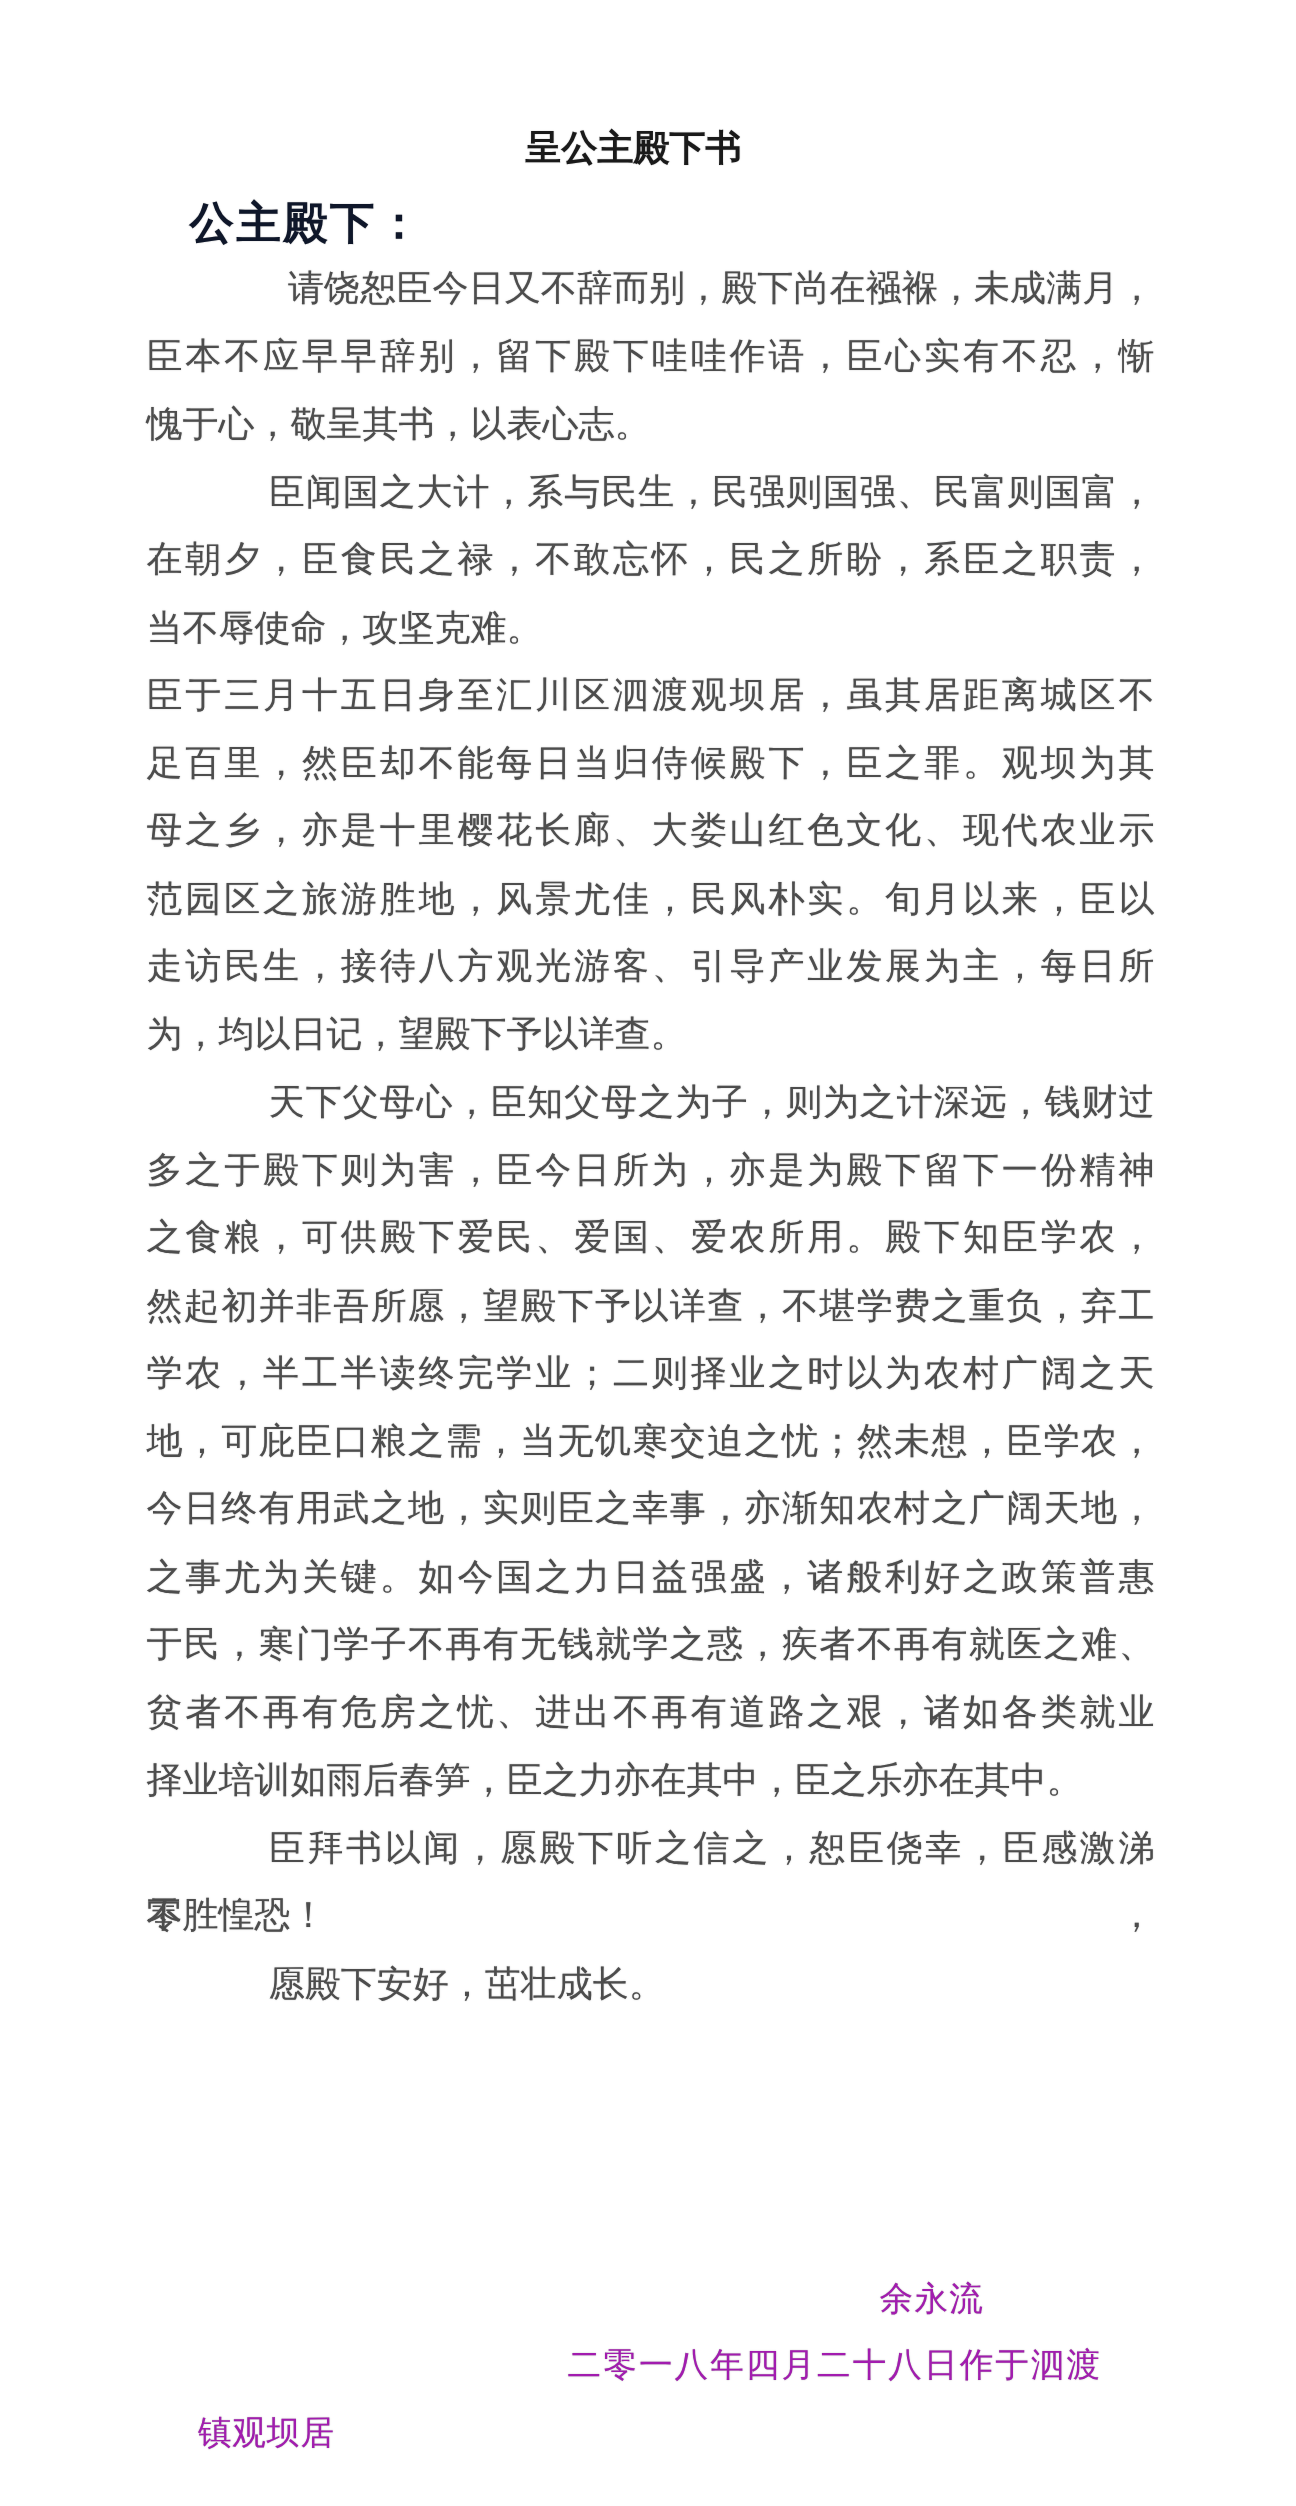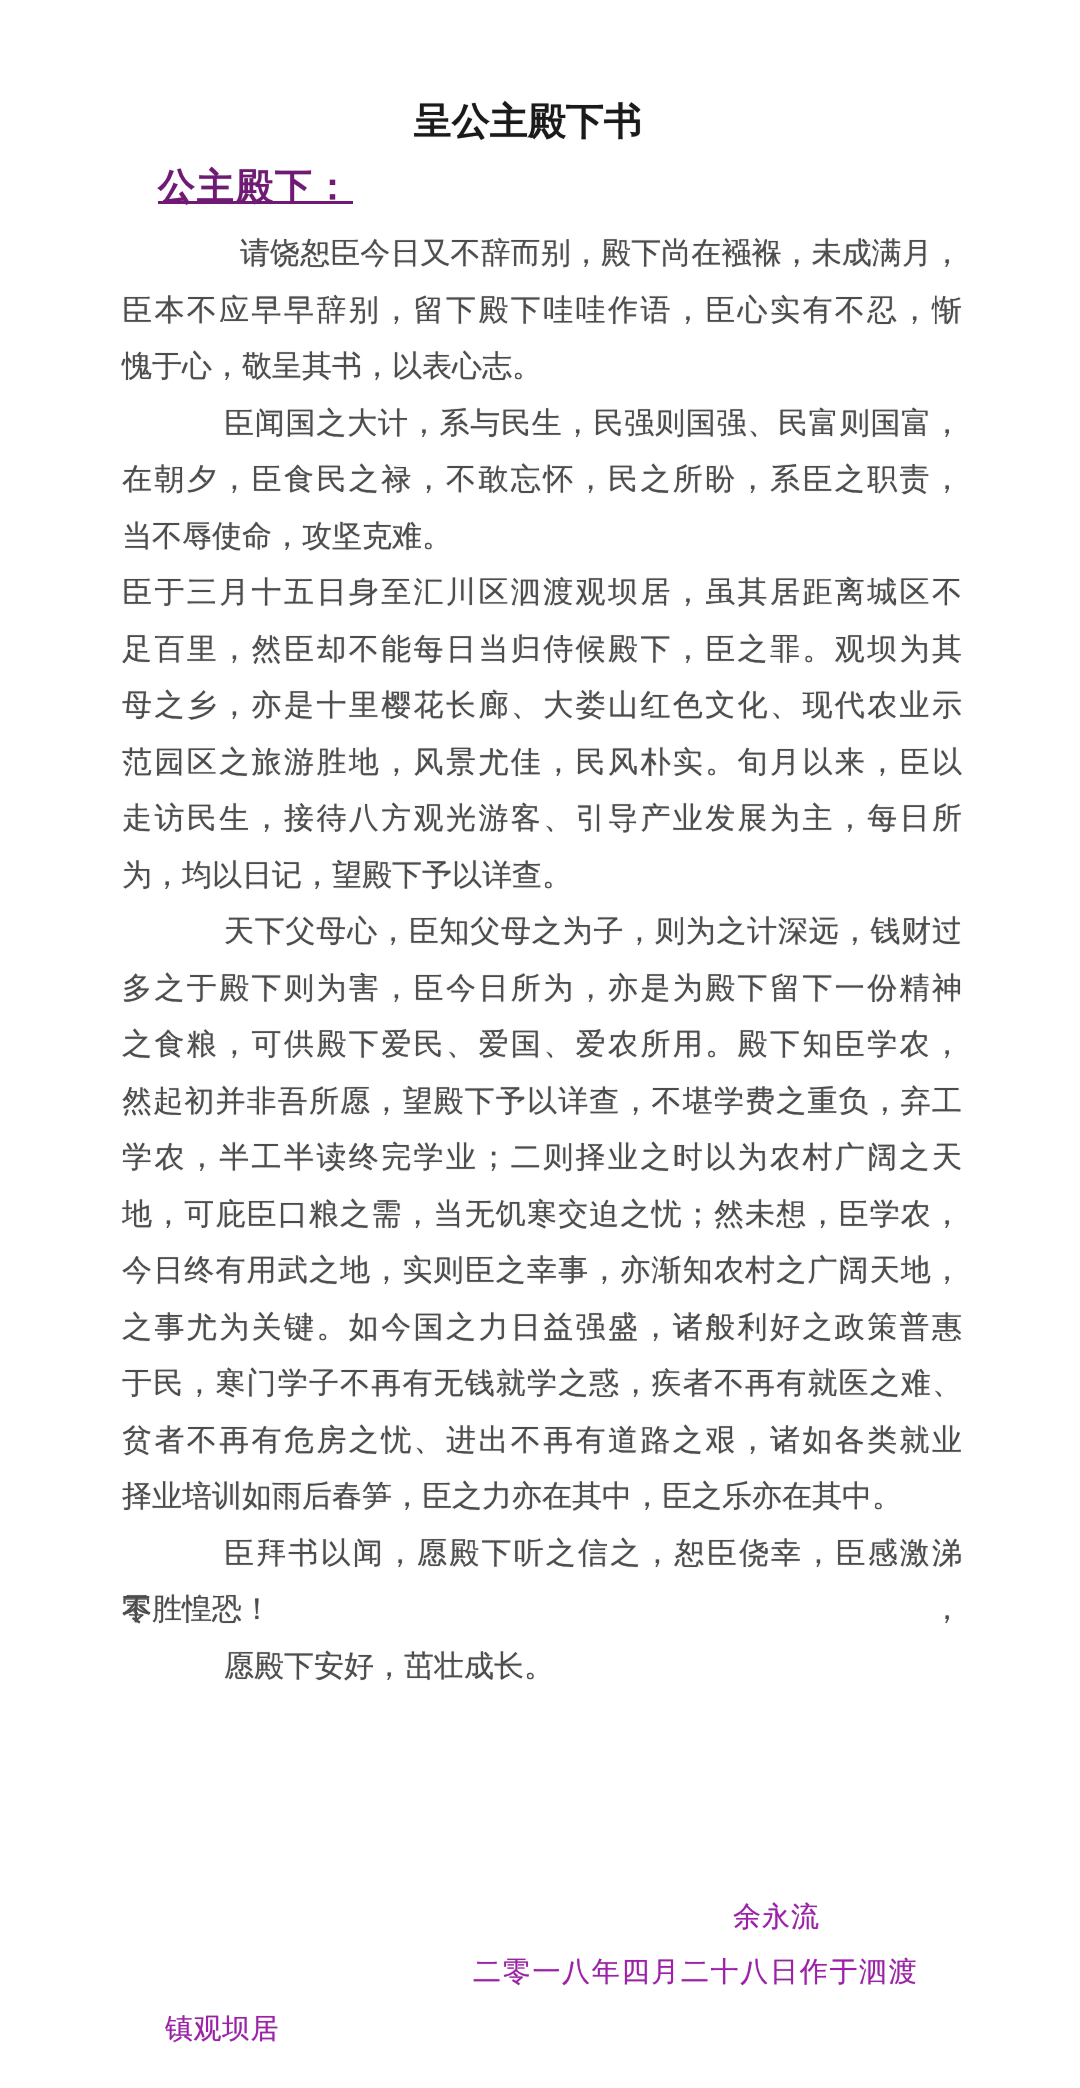--- a/index.html
+++ b/index.html
@@ -17,43 +17,41 @@
   }
   .letter-title {
     position: absolute;
     left: 122px;
     top: 96px;
     width: 840px;
     height: 56px;
     line-height: 56px;
     text-align: center;
     text-indent: -28px;
-    font-size: 38px;
+    font-size: 30px;
     font-weight: bold;
     color: #1a1a1a;
     text-shadow: 0 0 1px rgba(26,26,26,0.4);
-    font-family: Liberation Mono, monospace;
   }
   .letter-salutation {
     position: absolute;
     left: 158px;
     top: 159px;
     height: 56px;
     line-height: 56px;
     font-size: 37px;
     font-weight: bold;
     letter-spacing: 2px;
-    color: #701a75;
+    color: #0f172a;
     text-shadow: 0 0 1px rgba(26,26,26,0.4);
-    text-decoration: underline;
   }
   .letter-body {
     position: absolute;
     left: 122px;
-    top: 225px;
+    top: 213px;
     width: 840px;
     color: #4d4d4d;
   }
   .ln {
     height: 56.5px;
     line-height: 56.5px;
     font-size: 30px;
     white-space: nowrap;
     text-shadow: 0 0 1px rgba(77,77,77,0.55);
   }

